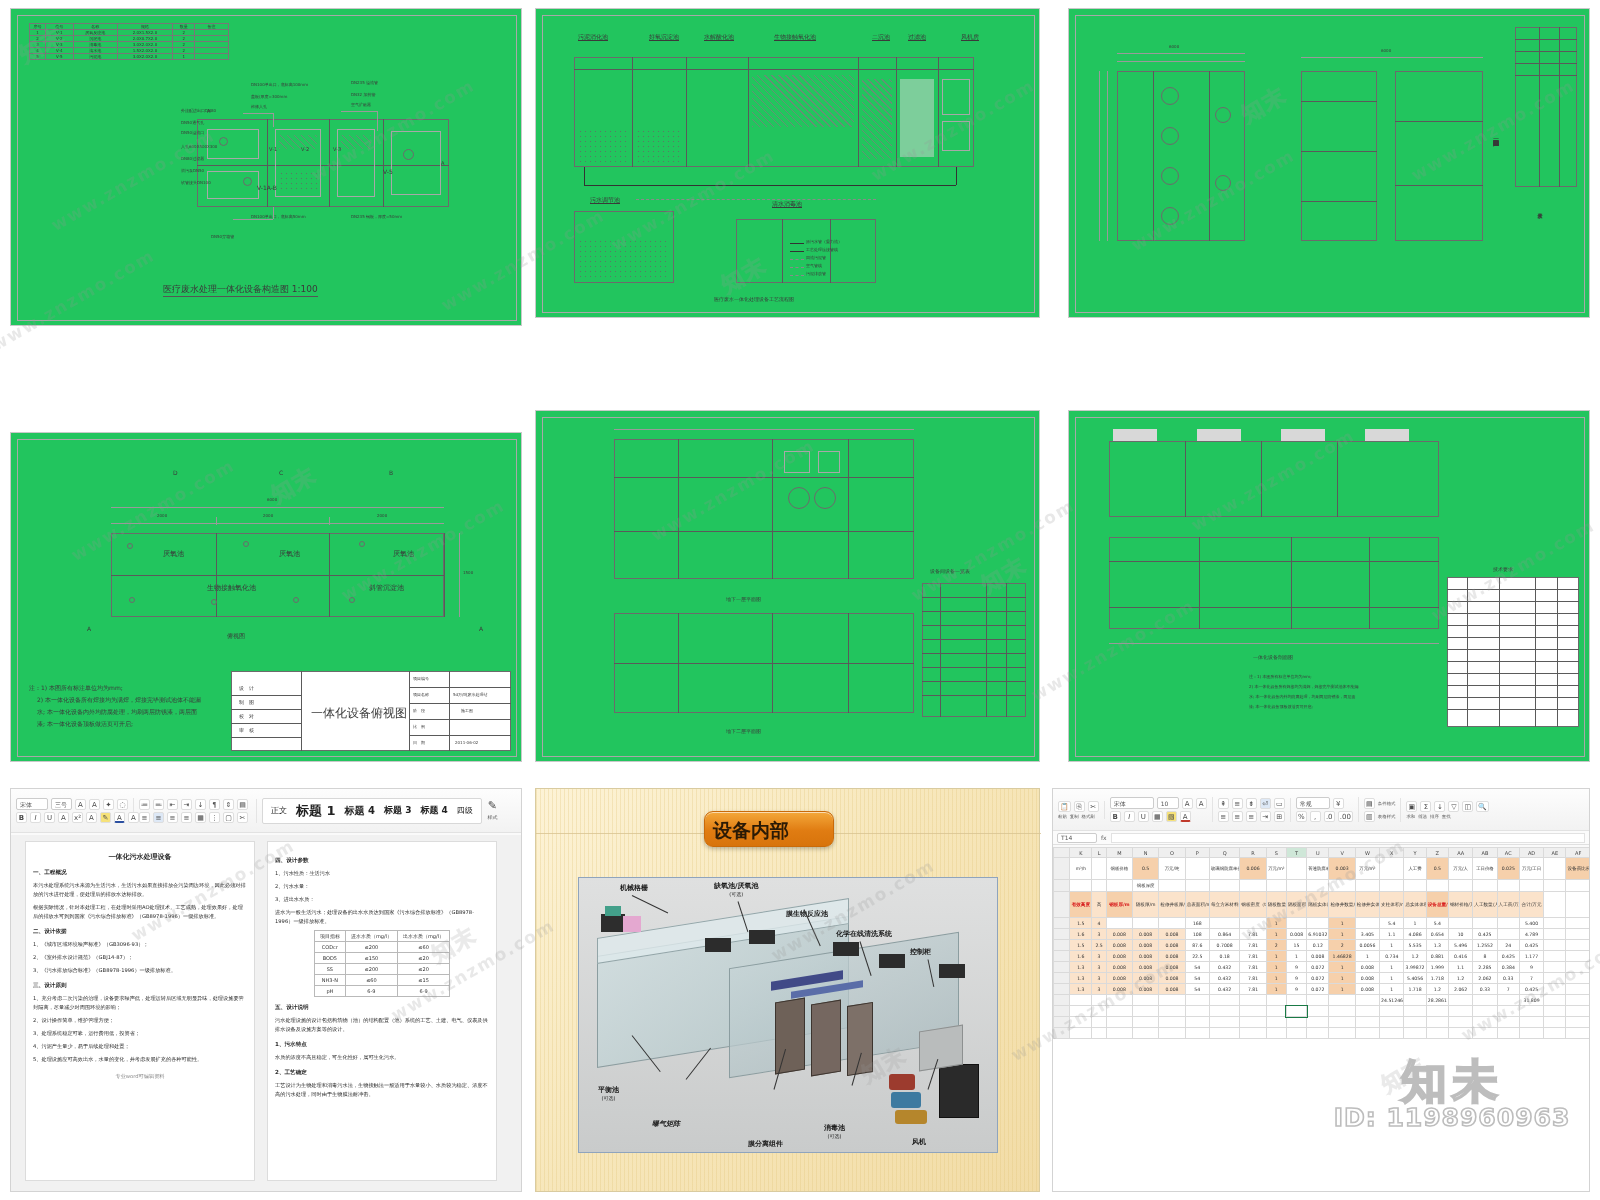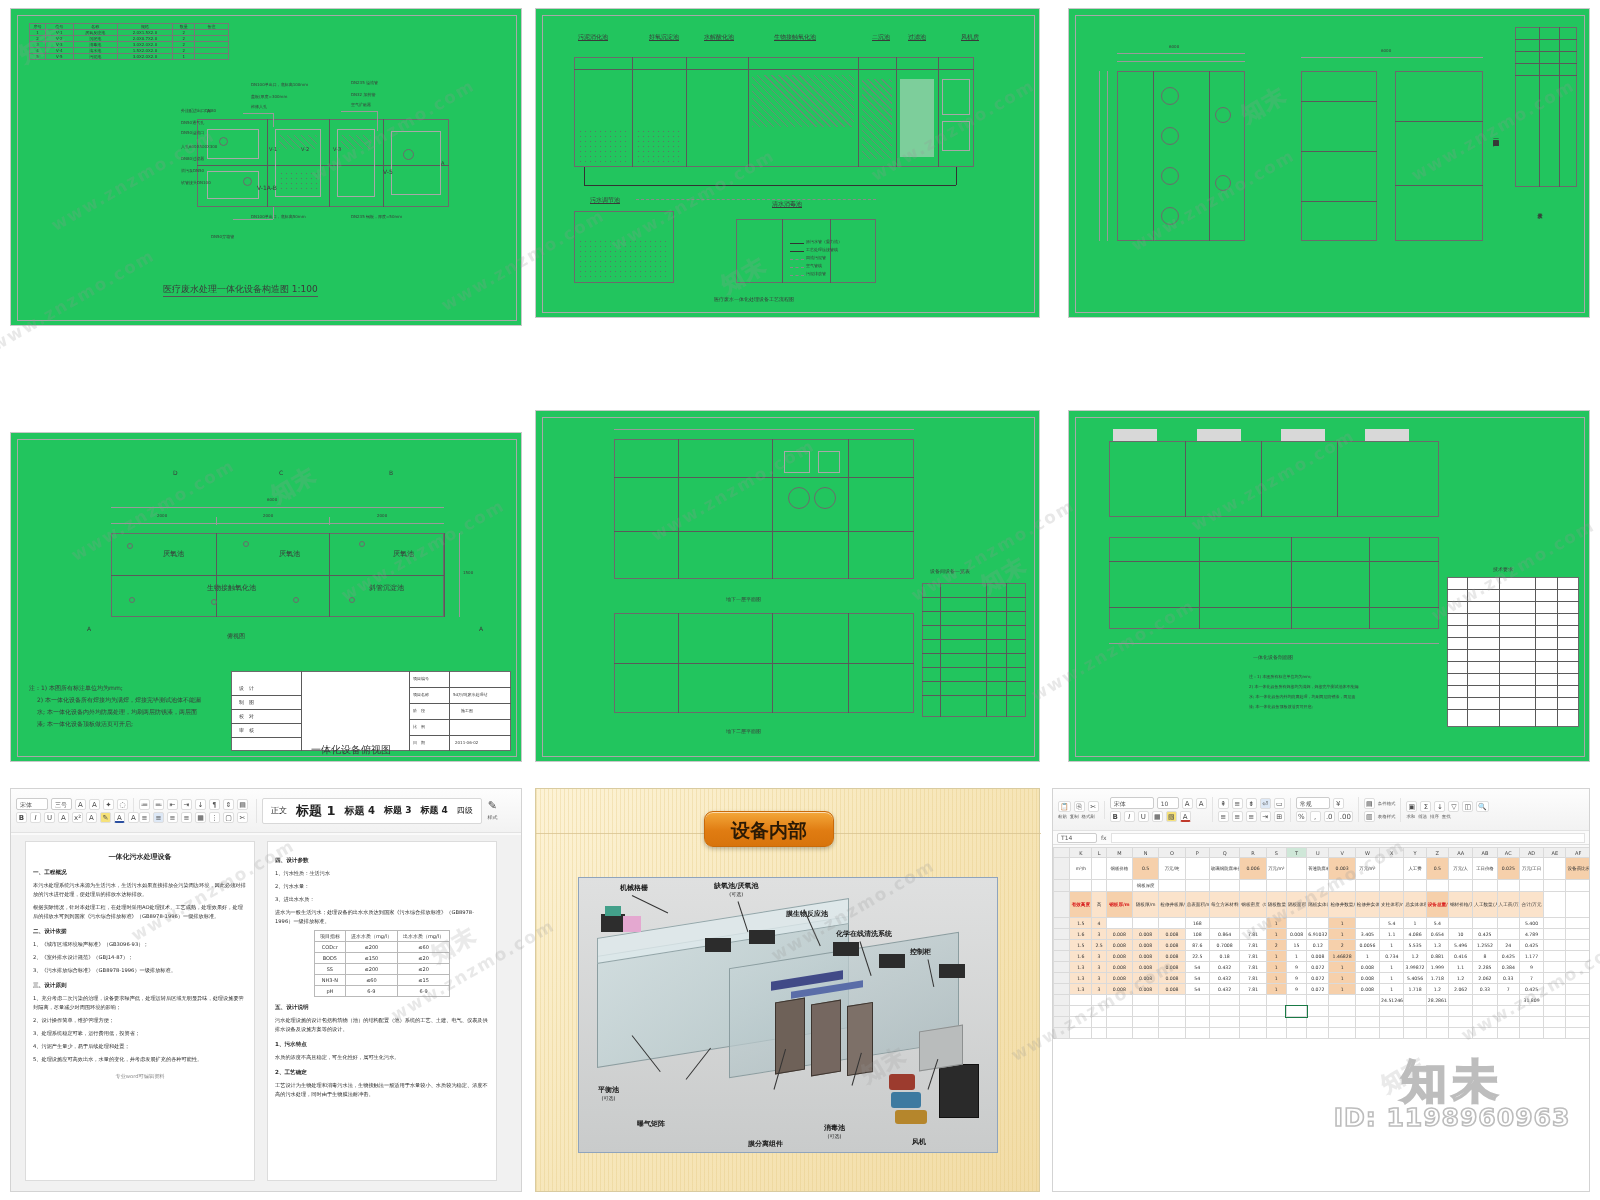--- a/index.html
+++ b/index.html
@@ -40,21 +40,21 @@
   .grey { position: absolute; background: #d8d8d8; }
   .cadtxt {
     position: absolute; color: #3a3a3a; white-space: nowrap;
     font-family: "DejaVu Sans", "Liberation Sans", sans-serif;
     line-height: 1;
   }
   .t4 { font-size: 4px; }
   .t5 { font-size: 5px; }
   .t6 { font-size: 6px; }
   .t7 { font-size: 7px; }
-  .t8 { font-size: 10px; margin-top: 38px; }
+  .t8 { font-size: 12px; }
   .t9 { font-size: 9px; }
   .ul { text-decoration: underline; }
 
   
   table.cadtbl { position: absolute; border-collapse: collapse; color: #333; }
   table.cadtbl td, table.cadtbl th {
     border: 1px solid #777; padding: 0 2px; font-weight: normal;
     white-space: nowrap; text-align: center;
   }
 
@@ -134,21 +134,21 @@
     background:
       repeating-linear-gradient(90deg, rgba(225,196,120,.30) 0 1px, rgba(255,255,255,0) 1px 4px),
       linear-gradient(135deg,#fdf3d6 0%, #f7e7bb 45%, #f2dca6 100%);
     border: 1px solid #d9cba0;
   }
   .ppt-btn {
     position: absolute; border-radius: 9px;
     background: linear-gradient(#f4a83a, #e07c12 55%, #d8740c);
     border: 1px solid #c96a09;
     box-shadow: inset 0 1px 0 rgba(255,255,255,.6), 0 2px 4px rgba(0,0,0,.25);
-    color: #2b1a05; font-weight: bold; text-align: center;
+    color: #2b1a05; font-weight: bold; text-align: left; padding-left: 8px;
   }
   .ppt-img {
     position: absolute; background: linear-gradient(#dfe0e0,#c9cbcb);
     border: 1px solid #8fa4bd;
   }
   .ppt-lbl { position: absolute; font-size: 7px; color: #1b1b1b; font-weight: bold; white-space: nowrap; }
   .ppt-lbl small { font-size: 5px; font-weight: normal; display: block; text-align: center; }
   .leader { position: absolute; background: #333; height: 1px; transform-origin: left center; }
 
   
@@ -740,21 +740,21 @@
       <span>缺氧池/厌氧池</span>
       <small>(可选)</small>
     </div>
     <div class="ppt-lbl" style="left:250px; top:120px;">膜生物反应池</div>
     <div class="ppt-lbl" style="left:300px; top:140px;">化学在线清洗系统</div>
     <div class="ppt-lbl" style="left:374px; top:158px;">控制柜</div>
     <div class="ppt-lbl" style="left:62px; top:296px;">
       <span>平衡池</span>
       <small>(可选)</small>
     </div>
-    <div class="ppt-lbl" style="left:101px; top:330px;">曝气矩阵</div>
+    <div class="ppt-lbl" style="left:116px; top:330px;font-style:italic;">曝气矩阵</div>
     <div class="ppt-lbl" style="left:212px; top:350px;">膜分离组件</div>
     <div class="ppt-lbl" style="left:288px; top:334px;">
       <span>消毒池</span>
       <small>(可选)</small>
     </div>
     <div class="ppt-lbl" style="left:376px; top:348px;">风机</div>
 
     <div class="leader" style="left:96px; top:106px; width:40px; transform:rotate(26deg);"></div>
     <div class="leader" style="left:202px; top:112px; width:32px; transform:rotate(72deg);"></div>
     <div class="leader" style="left:268px; top:120px; width:40px; transform:rotate(66deg);"></div>

